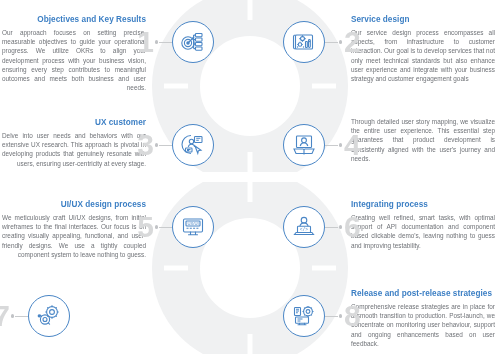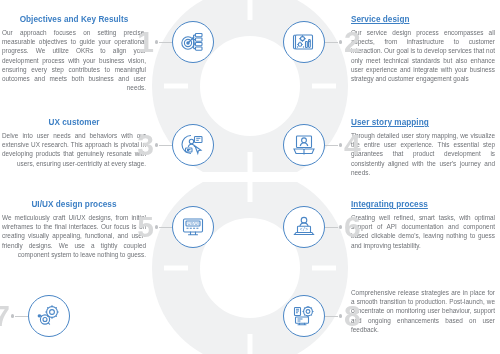--- a/index.html
+++ b/index.html
@@ -50,22 +50,22 @@
 
   .step-title {
     color: #3c7fc4;
     font-size: 8.2px;
     font-weight: 700;
     line-height: 11px;
     margin: 0 0 3px 0;
     letter-spacing: 0.05px;
     white-space: nowrap;
   }
-  .step.left .step-title  { text-align: center; }
-  .step.right .step-title { text-align: left; text-decoration: underline; }
+  .step.left .step-title  { text-align: right; }
+  .step.right .step-title { text-align: left; }
 
   .step-body {
     color: #6f7277;
     font-size: 6.4px;
     line-height: 9.2px;
     text-align: justify;
     margin: 0;
     hyphens: none;
   }
   .step.left .step-body { direction: rtl; }
@@ -258,21 +258,20 @@
           <circle cx="13" cy="8.3" r="2.4"></circle>
           <path d="M9.2 14 q0.8 -3.2 3.8 -3.2 q3 0 3.8 3.2"></path>
           <path d="M3 17 h9 a1 1 0 0 1 1 1 a1 1 0 0 1 1 -1 h9 l-2 4.5 h-16 z"></path>
           <path d="M13 18 v4.5"></path>
         </svg>
       </div>
       <div class="connector"></div>
       <div class="step-num">4</div>
     </div>
     <div class="step-text">
-      <div class="step-title">User story mapping</div>
       <div class="step-body"><span>Through detailed user story mapping, we visualize the entire user experience. This essential step guarantees that product development is consistently aligned with the user's journey and needs.</span></div>
     </div>
   </div>
 
   <div class="step left" style="top:199px">
     <div class="step-text">
       <div class="step-title">UI/UX design process</div>
       <div class="step-body"><span>We meticulously craft UI/UX designs, from initial wireframes to the final interfaces. Our focus is on creating visually appealing, functional, and user-friendly designs. We use a tightly coupled component system to leave nothing to guess.</span></div>
     </div>
     <div class="step-marker">
@@ -341,17 +340,18 @@
           <path d="M5 6.3 h3 M5 8 h3 M5 9.7 h1.8"></path>
           <rect x="4.5" y="14" width="13" height="6.2" rx="0.8"></rect>
           <path d="M6.5 16 h5 M6.5 18 h3"></path>
           <path d="M8.5 20.2 v1.6 M13.5 20.2 v1.6 M7 21.8 h8" stroke-linecap="round"></path>
         </svg>
       </div>
       <div class="connector"></div>
       <div class="step-num">8</div>
     </div>
     <div class="step-text">
+      <div class="step-title">Release and post-release strategies</div>
       <div class="step-body"><span>Comprehensive release strategies are in place for a smooth transition to production. Post-launch, we concentrate on monitoring user behaviour, support and ongoing enhancements based on user feedback.</span></div>
     </div>
   </div>
 
 </div>
 
 </body></html>

